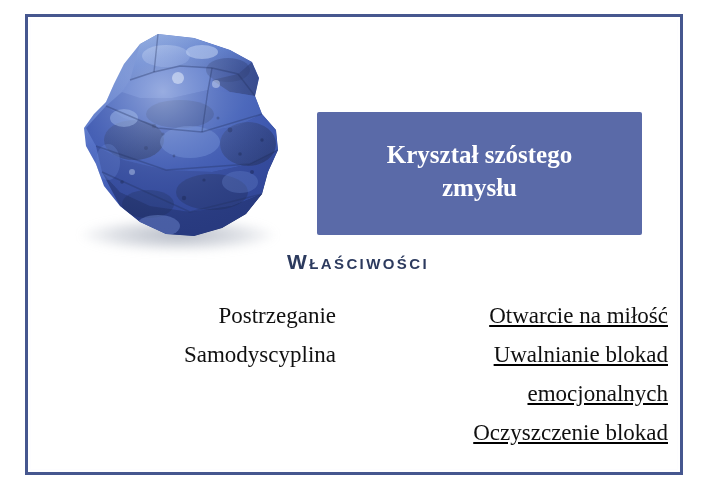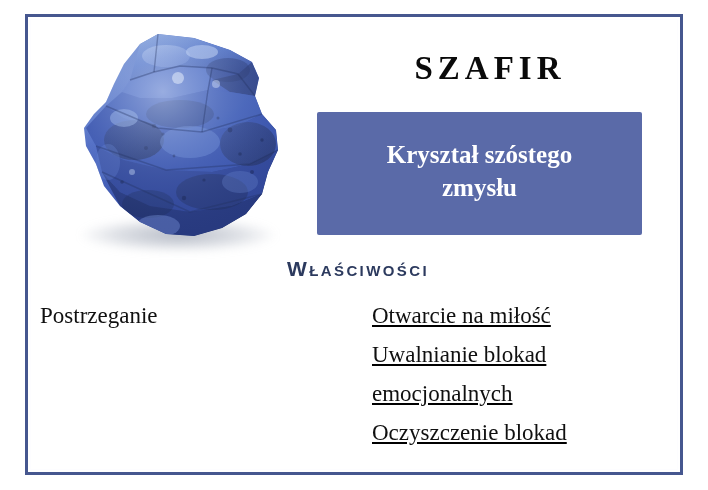--- a/index.html
+++ b/index.html
@@ -113,21 +113,21 @@
     font-size: 25px;
     line-height: 1.32;
     color: #ffffff;
     text-align: center;
   }
 
   
   #props-heading {
     position: absolute;
     left: 178px;
-    top: 258px;
+    top: 251px;
     width: 360px;
     text-align: center;
     font-family: "Liberation Sans", sans-serif;
     font-weight: 700;
     font-size: 21px;
     letter-spacing: 2.4px;
     font-variant: small-caps;
     color: #2c3a5e;
     line-height: 1;
     white-space: nowrap;
@@ -138,21 +138,21 @@
     position: absolute;
     left: 40px;
     top: 296px;
     width: 628px;
     height: 160px;
     display: flex;
     align-items: flex-start;
   }
   .prop-col {
     flex: 1 1 50%;
-    text-align: left;
+    text-align: right;
   }
   .prop-line {
     font-family: "Liberation Serif", serif;
     font-weight: 400;
     font-size: 23px;
     line-height: 39px;
     color: #101010;
     white-space: nowrap;
   }
   #col-left  { padding-right: 26px; }
@@ -270,34 +270,34 @@
             <path d="M34,124 L104,148 L188,142 L216,128"></path>
             <path d="M40,150 L128,190 L200,172"></path>
             <path d="M96,12 L92,50"></path>
             <path d="M150,46 L146,68 L140,110"></path>
           </g>
         </g>
       </svg>
     </div>
   </div>
 
-  <div id="title">SZAFIR</div>
 
   <div id="callout">
     <div id="callout-text">
       <span>Kryształ szóstego</span><br>
       <span>zmysłu</span>
     </div>
   </div>
 
   <div id="props-heading">Właściwości</div>
 
   <div id="props">
     <div id="col-left" class="prop-col">
       <div class="prop-line">Postrzeganie</div>
+      <div class="prop-line">Samodyscyplina</div>
     </div>
     <div id="col-right" class="prop-col">
       <div class="prop-line">Otwarcie na miłość</div>
       <div class="prop-line">Uwalnianie blokad</div>
       <div class="prop-line">emocjonalnych</div>
       <div class="prop-line">Oczyszczenie blokad</div>
     </div>
   </div>
 
 </div>

